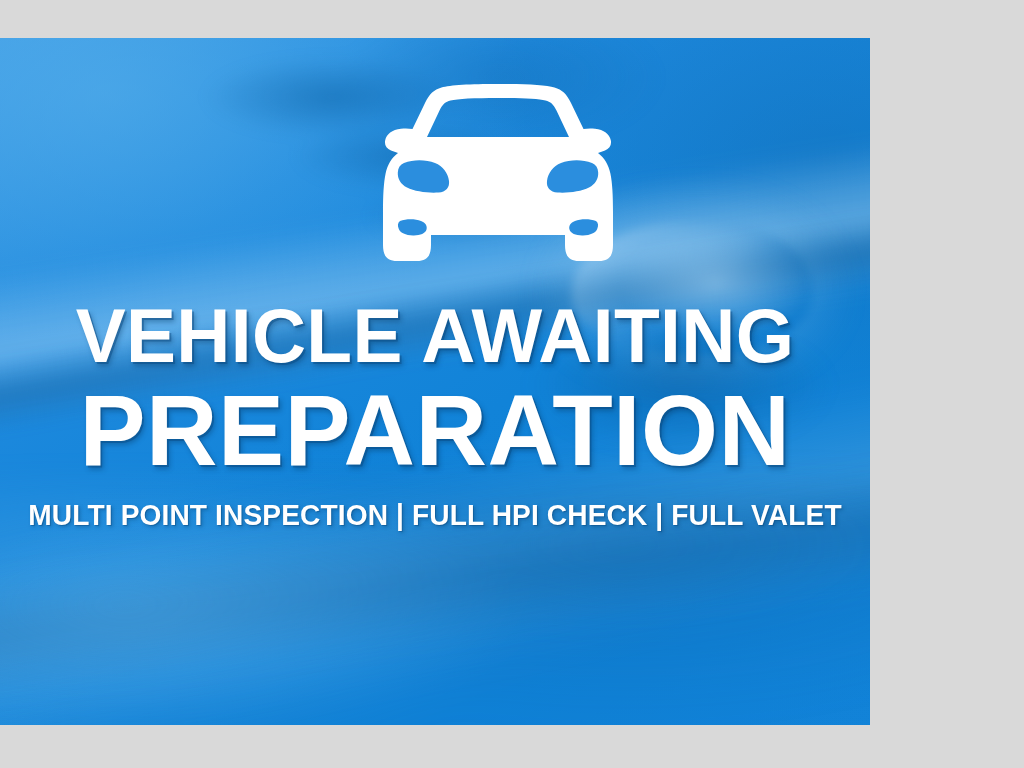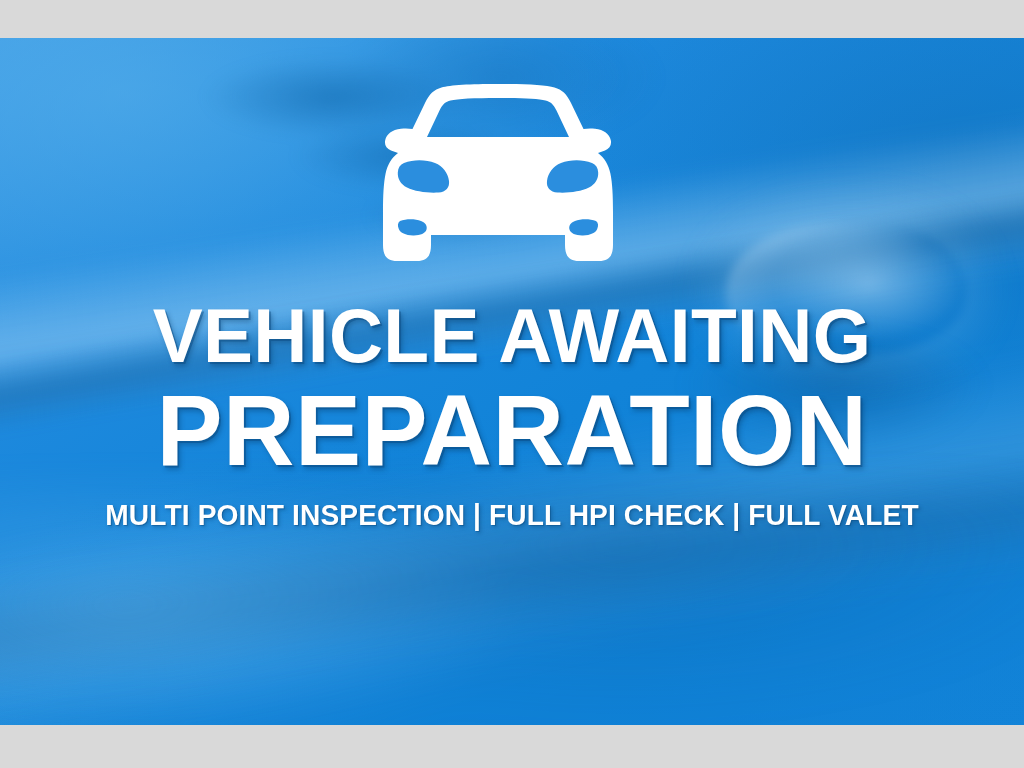--- a/index.html
+++ b/index.html
@@ -31,21 +31,21 @@
     z-index: 40;
   }
   #letterbox-top    { top: 0;     height: 38px; }
   #letterbox-bottom { top: 725px; height: 43px; }
 
   
   #placeholder-image {
     position: absolute;
     left: 0;
     top: 38px;
-    width: 1024px;
+    width: 870px;
     height: 687px;
     overflow: hidden;
     background: #1283d8;
   }
 
   
   .bg-base {
     position: absolute;
     inset: 0;
     background:

